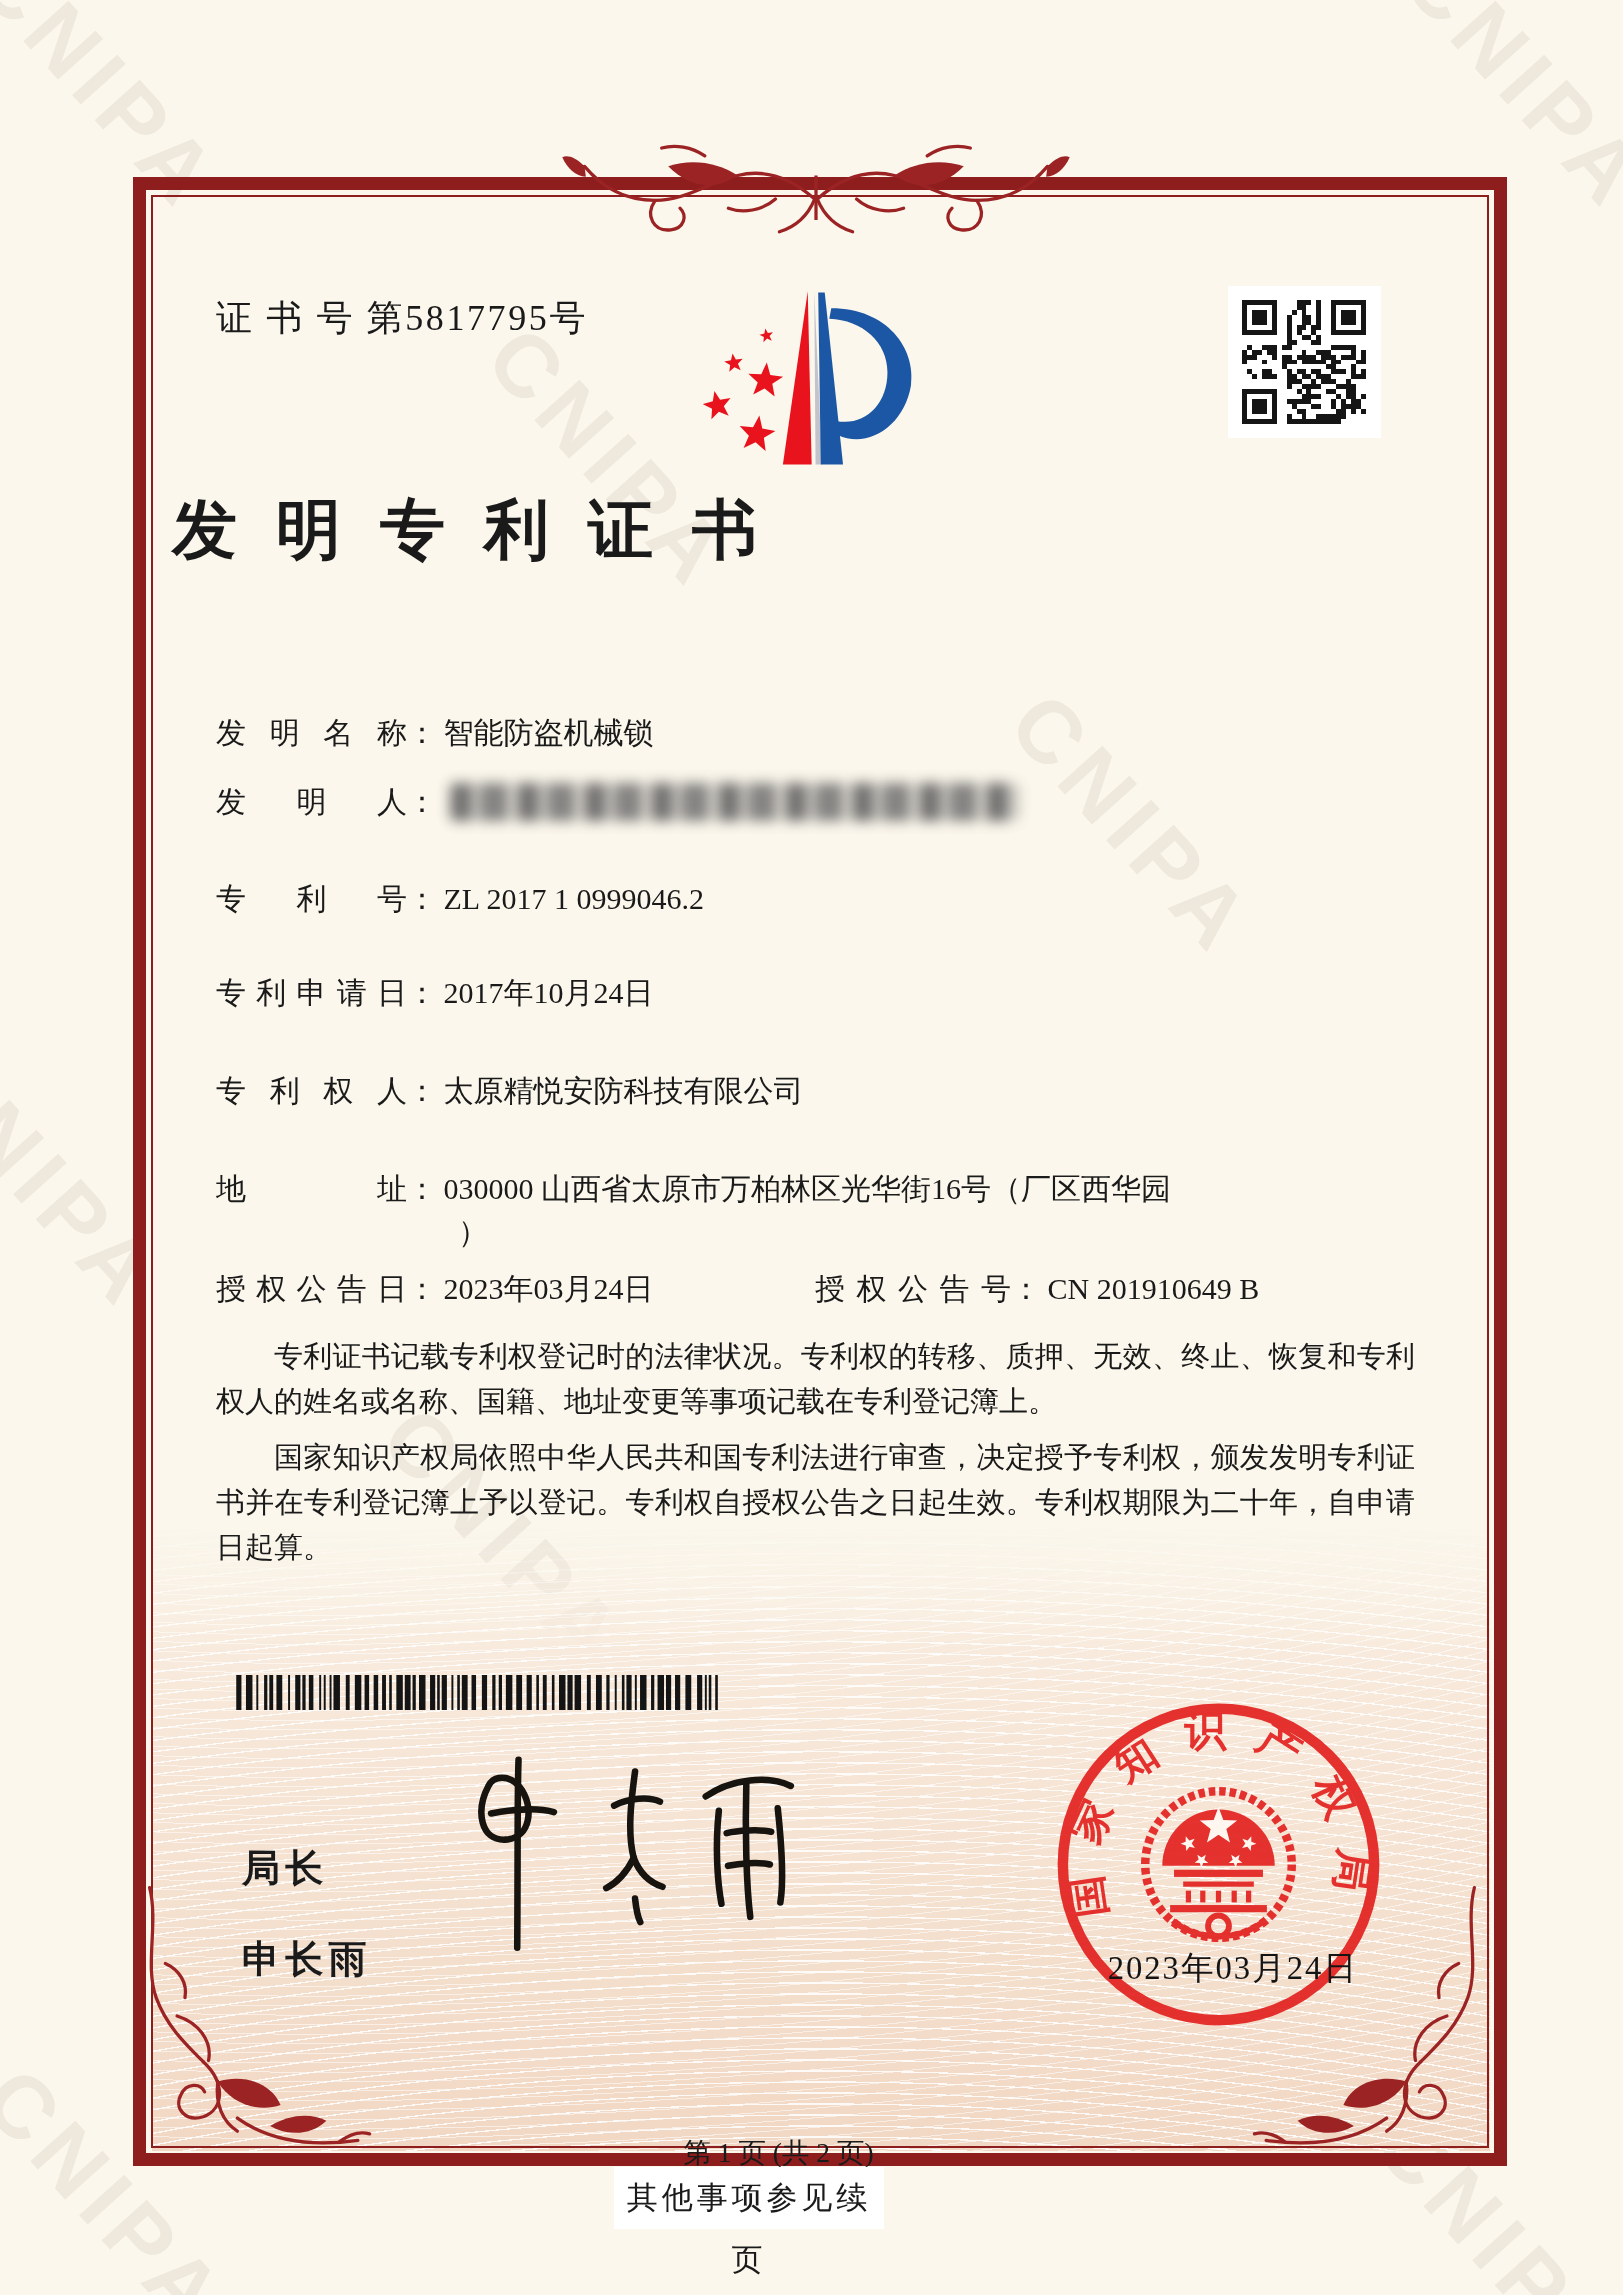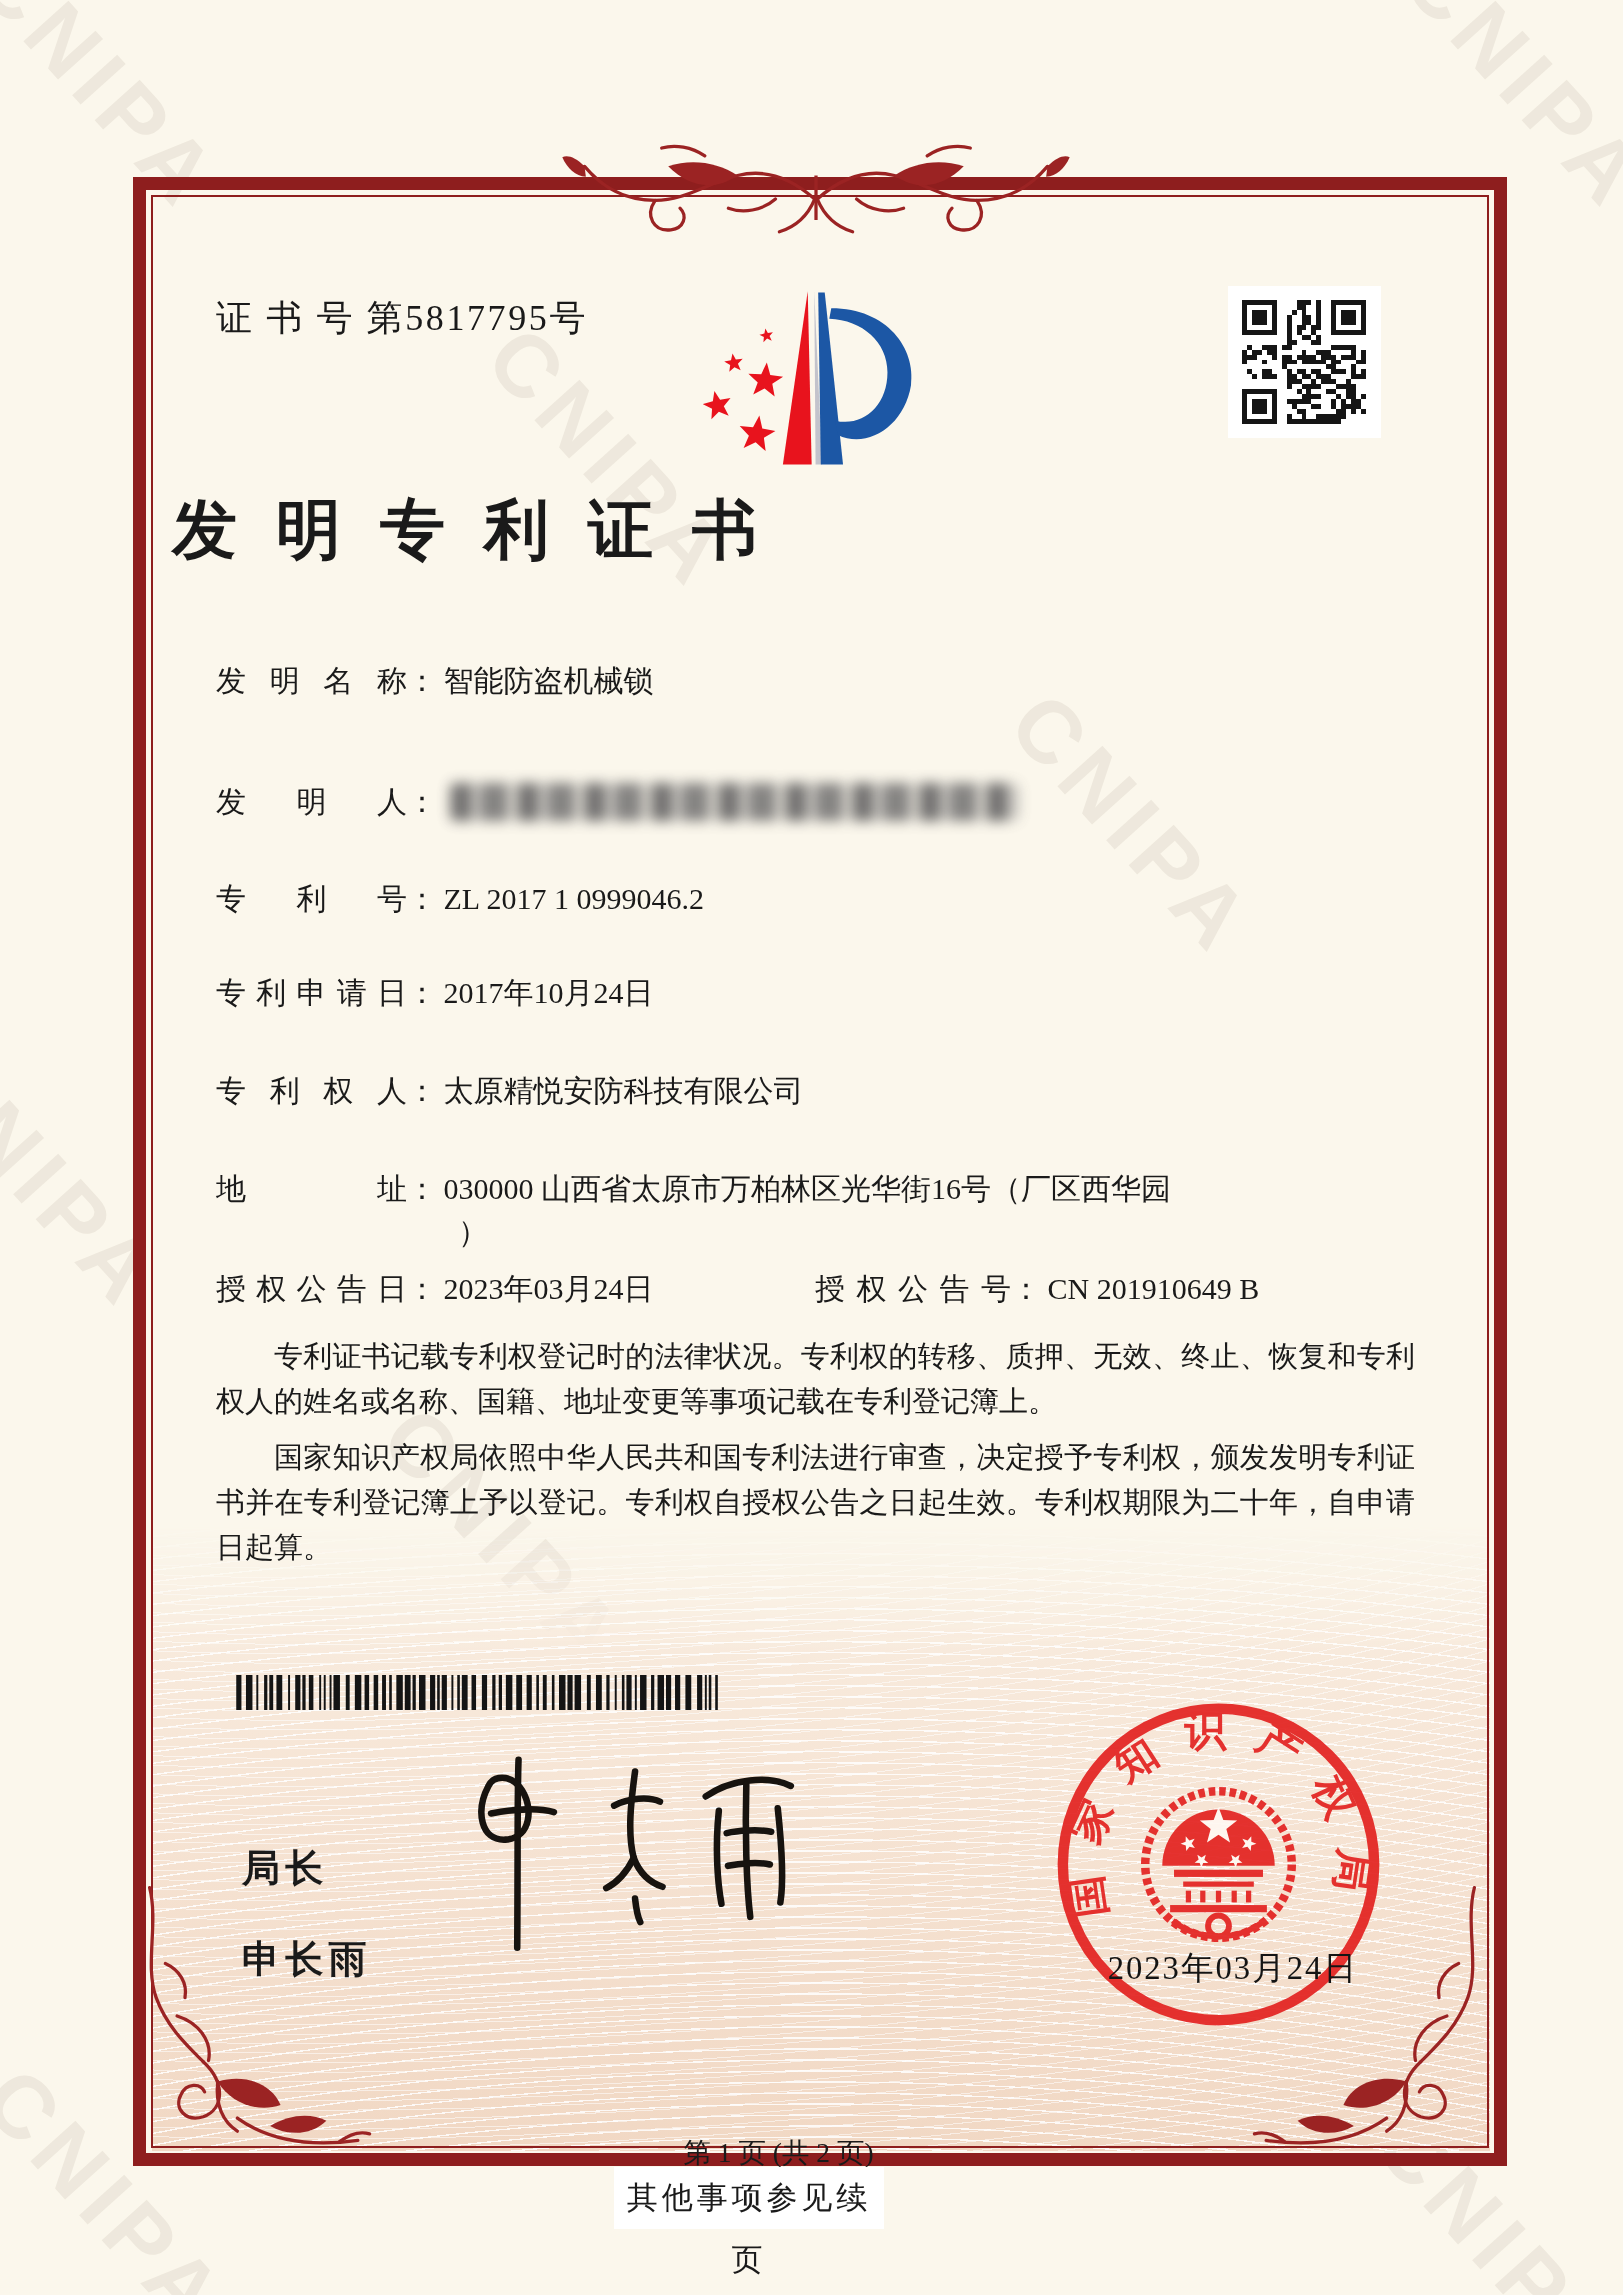--- a/index.html
+++ b/index.html
@@ -384,21 +384,21 @@
       <rect x="15" y="24" width="1" height="1" fill="#151515"></rect>
       <rect x="16" y="24" width="1" height="1" fill="#151515"></rect>
       <rect x="17" y="24" width="1" height="1" fill="#151515"></rect>
       <rect x="18" y="24" width="1" height="1" fill="#151515"></rect>
       <rect x="19" y="24" width="1" height="1" fill="#151515"></rect>
     </svg>
 </div>
 
 <div class="title">发明专利证书</div>
 
-<div class="row" style="top:661px">
+<div class="row" style="top:713px">
   <span class="flabel">发明名称</span><span class="colon">：</span><span class="fvalue">智能防盗机械锁</span>
 </div>
 <div class="row" style="top:782px">
   <span class="flabel">发明人</span><span class="colon">：</span>
 </div>
 <div class="blurbar"></div>
 <div class="row" style="top:879px">
   <span class="flabel">专利号</span><span class="colon">：</span><span class="fvalue">ZL 2017 1 0999046.2</span>
 </div>
 <div class="row" style="top:973px">

